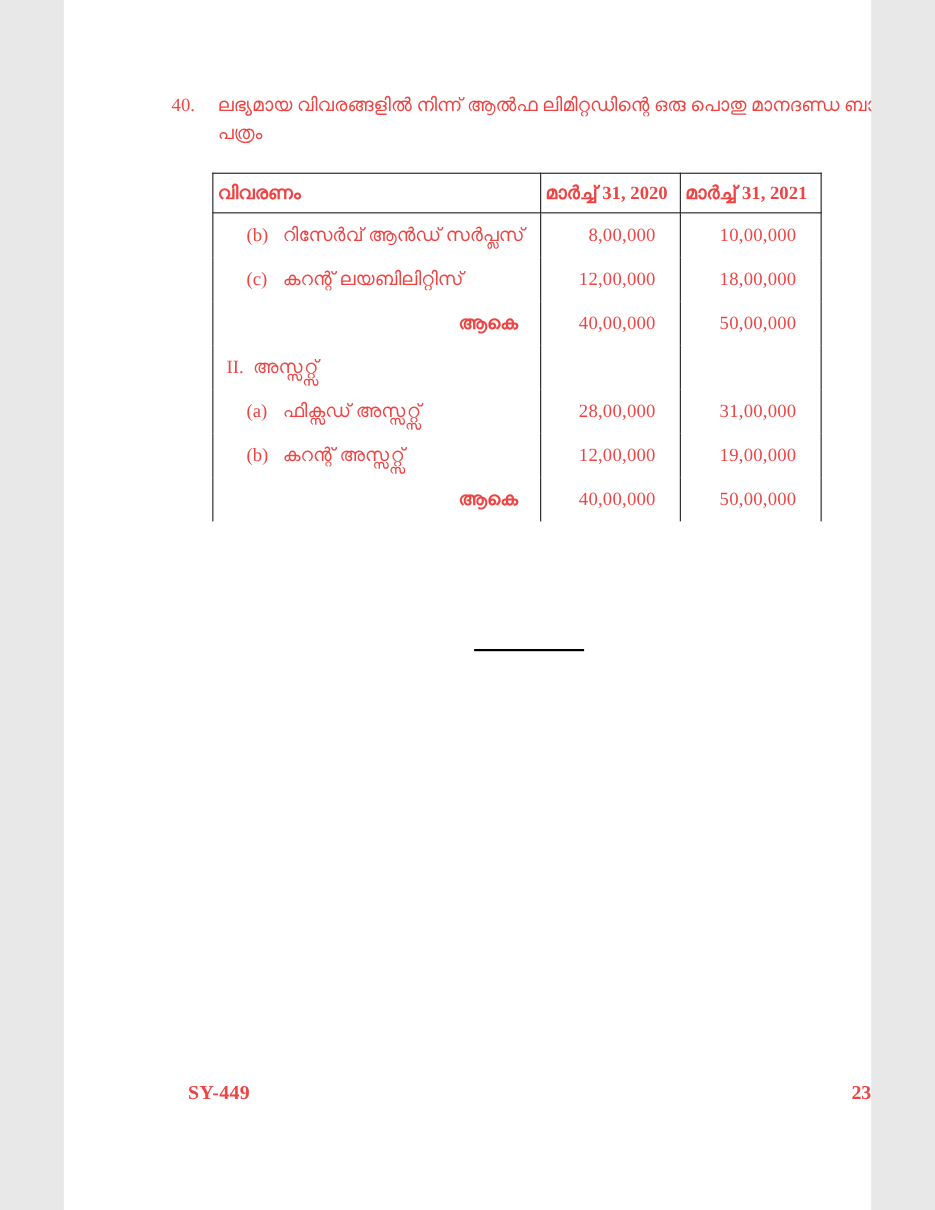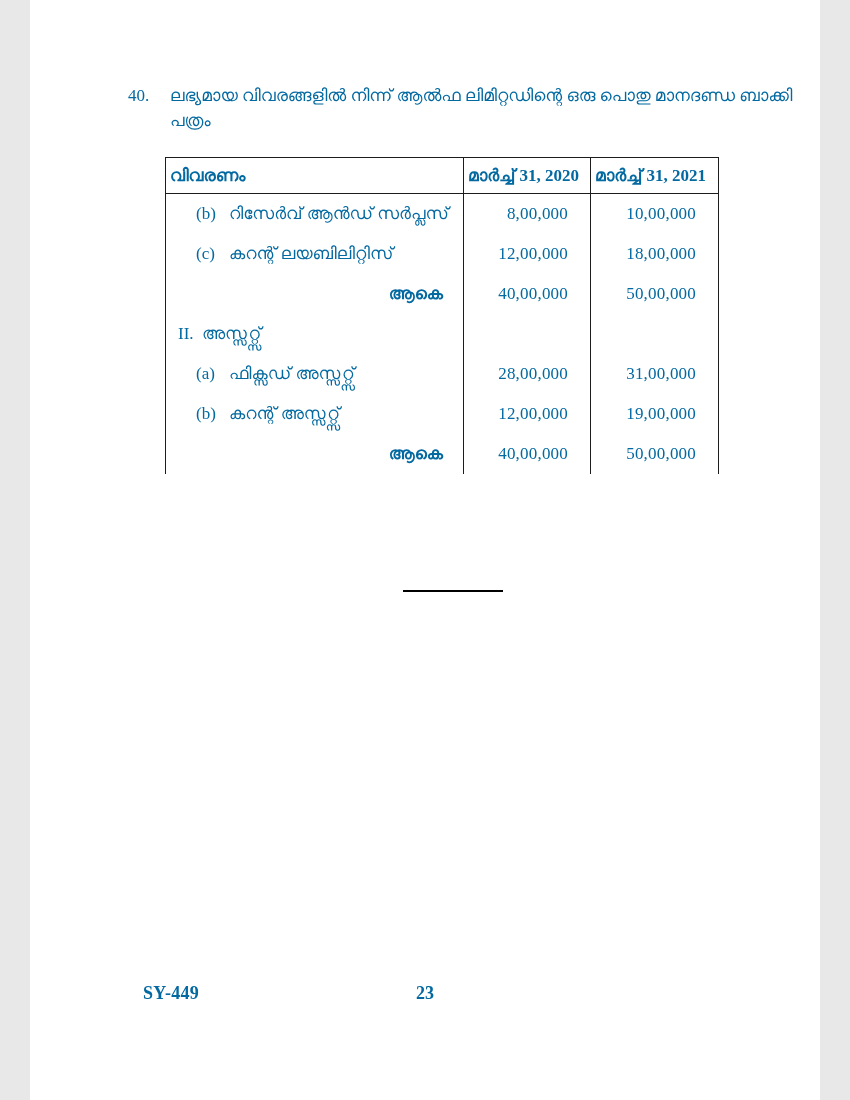--- a/index.html
+++ b/index.html
@@ -1,24 +1,24 @@
 <!DOCTYPE html>
 <html><head>
 <meta charset="utf-8">
 <style>
   * { margin: 0; padding: 0; box-sizing: border-box; }
   html, body { background: #e8e8e8; }
   .page {
     position: relative;
-    width: 790px;
+    width: 734px;
     height: 1100px;
     margin: 0 auto;
     background: #ffffff;
     font-family: "Liberation Serif", serif;
-    color: #0369a1;
+    color: #ef4444;
     overflow: hidden;
   }
 
   
   .q-num {
     position: absolute;
     left: 98px;
     top: 86px;
     font-size: 17px;
   }
@@ -99,21 +99,21 @@
     top: 983px;
     font-size: 18px;
     font-weight: bold;
     letter-spacing: 0.3px;
   }
   .footer-page {
     position: absolute;
     left: 0;
     top: 983px;
     width: 100%;
-    text-align: center;
+    text-align: right;
     font-size: 18px;
     font-weight: bold;
   }
 </style>
 </head>
 <body>
 
 <div class="page">
 
   <div class="q-num">40.</div>

